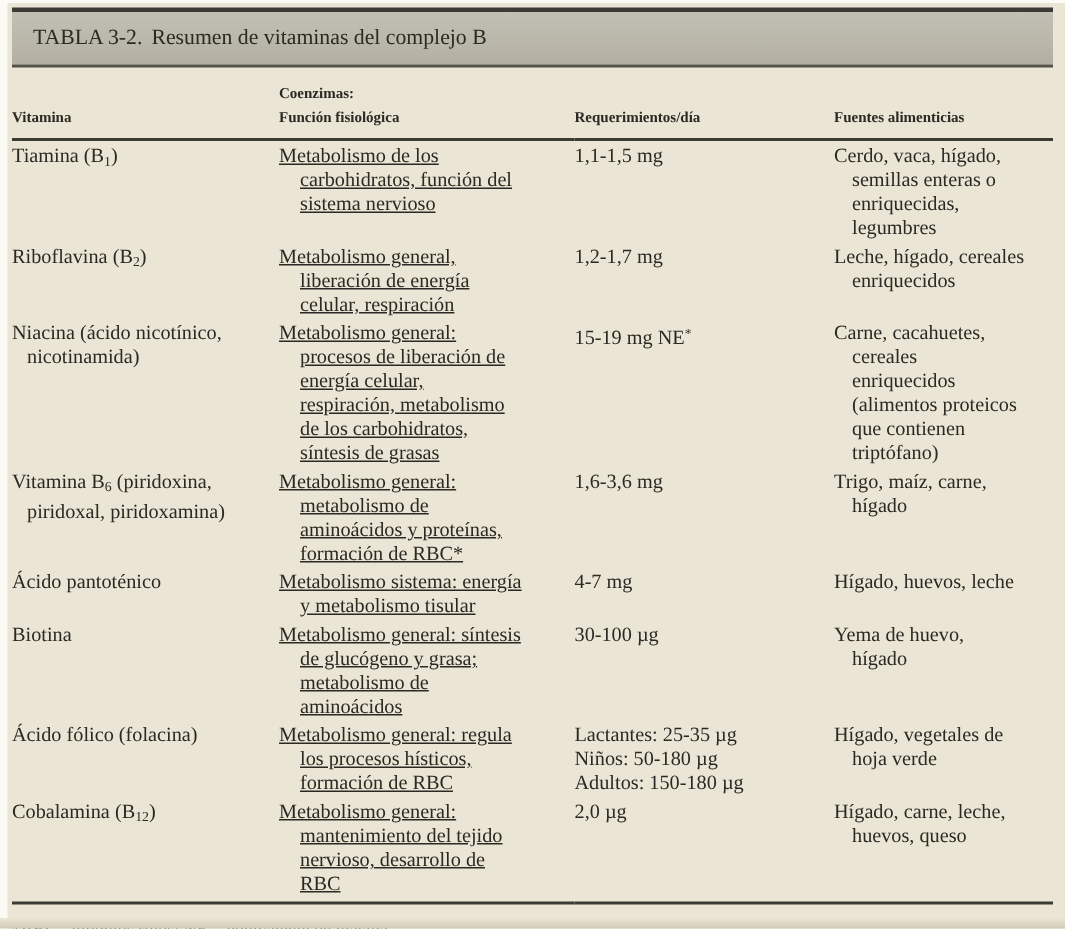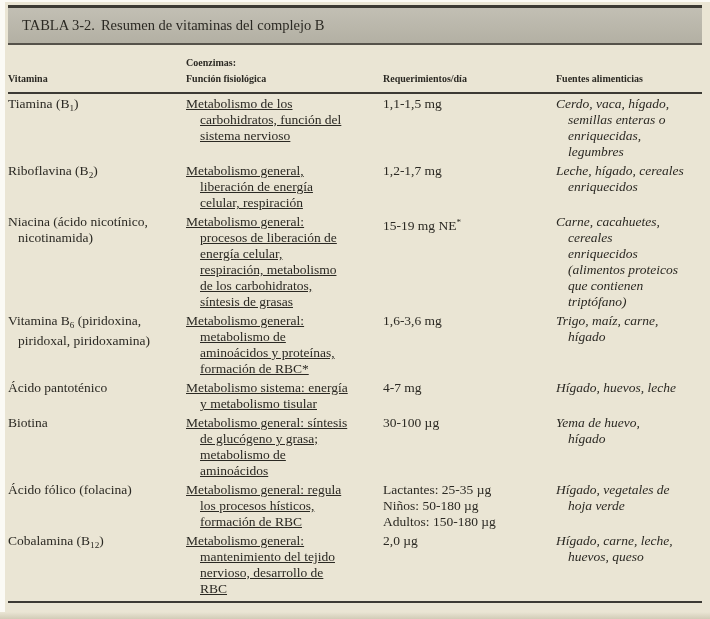--- a/index.html
+++ b/index.html
@@ -88,21 +88,20 @@
     text-indent: -10px;
   }
   td.c-func {
     padding-left: 14px;
     text-indent: -14px;
     text-decoration: underline;
   }
   td.c-src {
     padding-left: 12px;
     text-indent: -12px;
-    font-style: italic;
   }
   tbody tr:last-child td {
     border-bottom: 2.5px solid #3c3a34;
     padding-bottom: 4px;
   }
   .seg-sub {
     font-size: 0.68em;
     vertical-align: -0.28em;
   }
   .seg-sup {

